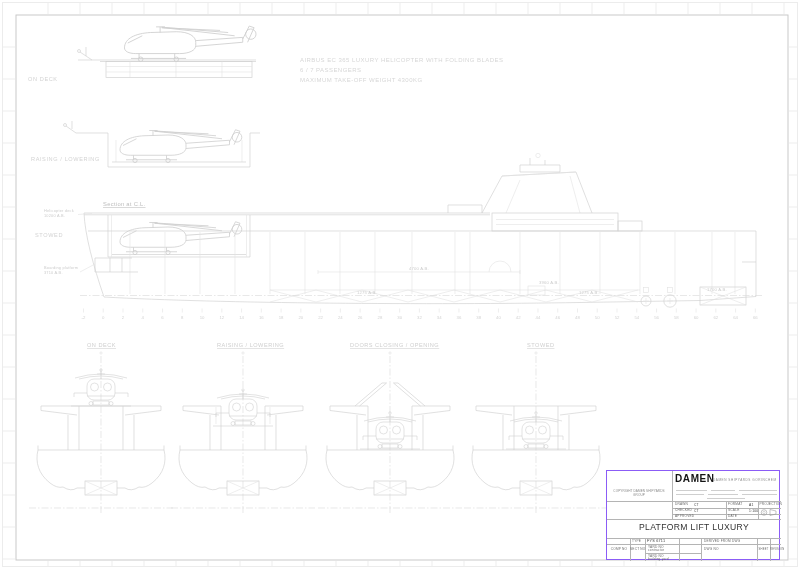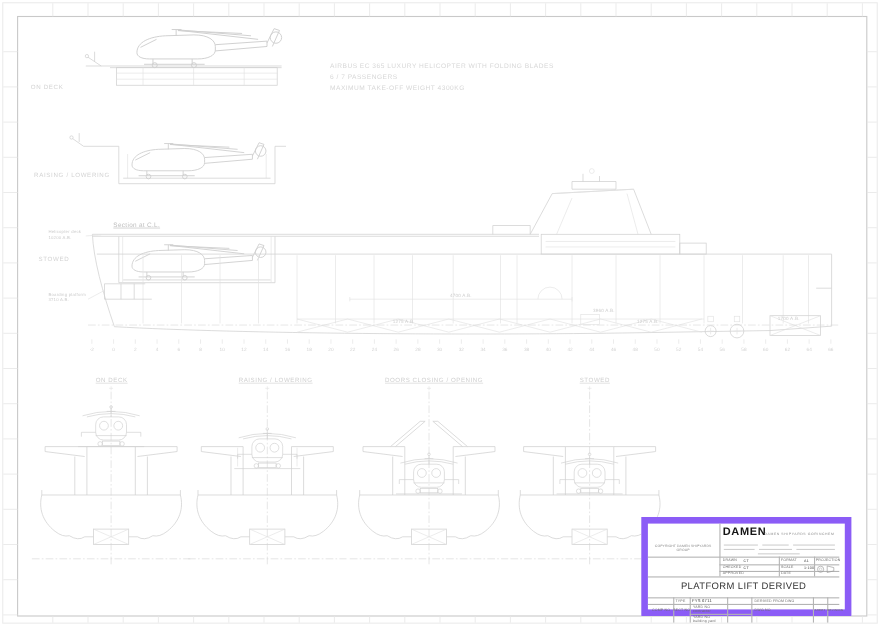--- a/index.html
+++ b/index.html
@@ -11,21 +11,21 @@
   .cl{stroke:#d9d9d9;stroke-width:.6;fill:none;stroke-dasharray:7 2 1.5 2;}
   .tick{stroke:#e5e5e5;stroke-width:.7;}
   .t-note{font-size:6px;fill:#d7d7d7;letter-spacing:.45px;}
   .t-state{font-size:5.6px;fill:#d3d3d3;letter-spacing:.6px;}
   .t-under{font-size:5.6px;fill:#cfcfcf;letter-spacing:.5px;text-decoration:underline;}
   .t-section{font-size:5.8px;fill:#bdbdbd;letter-spacing:.3px;text-decoration:underline;}
   .t-dim{font-size:4.2px;fill:#cdcdcd;letter-spacing:.2px;}
   .t-call{font-size:3.9px;fill:#cdcdcd;letter-spacing:.2px;}
   .t-frame{font-size:4.3px;fill:#d2d2d2;}
   
-  .tb{position:absolute;left:583px;top:470px;width:191px;height:90px;background:#fff;border:6px solid #8b5cf6;box-sizing:border-box;}
+  .tb{position:absolute;left:606px;top:470px;width:174px;height:90px;background:#fff;border:1px solid #8b5cf6;box-sizing:border-box;}
   .tb .hl{position:absolute;height:1px;background:#b4b4b4;}
   .tb .vl{position:absolute;width:1px;background:#b4b4b4;}
   .tb .lbl{position:absolute;font-size:3.2px;color:#6a6a6a;letter-spacing:.2px;white-space:nowrap;line-height:1.1;}
   .tb .val{position:absolute;font-size:3.3px;color:#3c3c3c;letter-spacing:.2px;white-space:nowrap;}
   .tb .tiny{font-size:2.7px;}
   .tb .bar{position:absolute;height:1.1px;background:#cfcfcf;}
   .tb .logo{position:absolute;left:68px;top:2px;font-size:10px;font-weight:900;letter-spacing:.6px;color:#141414;}
   .tb .logosub{position:absolute;left:106px;top:7px;font-size:3.1px;letter-spacing:.55px;color:#8c8c8c;white-space:nowrap;}
   .tb .copyright{position:absolute;left:2px;top:17.5px;width:60px;text-align:center;font-size:3.1px;color:#8a8a8a;letter-spacing:.1px;}
   .tb .title{position:absolute;left:0;top:51px;width:174px;text-align:center;font-size:8.6px;letter-spacing:.35px;color:#323232;white-space:nowrap;}
@@ -426,21 +426,21 @@
   <span class="lbl" style="left:121px;top:37.5px">SCALE</span>
   <span class="val" style="left:142px;top:37.5px">1:100</span>
   <span class="lbl" style="left:121px;top:43.5px">DATE</span>
   <span class="lbl" style="left:152.5px;top:31.5px">PROJECTION</span>
   <svg width="20" height="12" style="position:absolute;left:152px;top:35px">
     <circle cx="5" cy="6.5" r="2.8" fill="none" stroke="#9a9a9a" stroke-width=".6"></circle>
     <circle cx="5" cy="6.5" r="1.2" fill="none" stroke="#b5b5b5" stroke-width=".5"></circle>
     <path d="M11,3.5 L17,5 L17,8 L11,9.5 Z" fill="none" stroke="#9a9a9a" stroke-width=".6"></path>
   </svg>
 
-  <div class="title">PLATFORM LIFT DERIVED</div>
+  <div class="title">PLATFORM LIFT LUXURY</div>
 
   <span class="lbl" style="left:25px;top:68.5px">TYPE</span>
   <span class="val" style="left:40px;top:68.2px;font-size:3.8px">FYS 6711</span>
   <span class="lbl" style="left:97px;top:68.5px">DERIVED FROM DWG</span>
   <span class="lbl" style="left:1px;top:77px;width:22px;text-align:center">COMP NO</span>
   <span class="lbl" style="left:23px;top:77px;width:15px;text-align:center">SECT NO</span>
   <span class="lbl" style="left:41px;top:74.5px">YARD NO</span>
   <span class="lbl" style="left:41px;top:78px">contractor</span>
   <span class="lbl" style="left:41px;top:83.5px">YARD NO</span>
   <span class="lbl" style="left:41px;top:87px">building yard</span>

